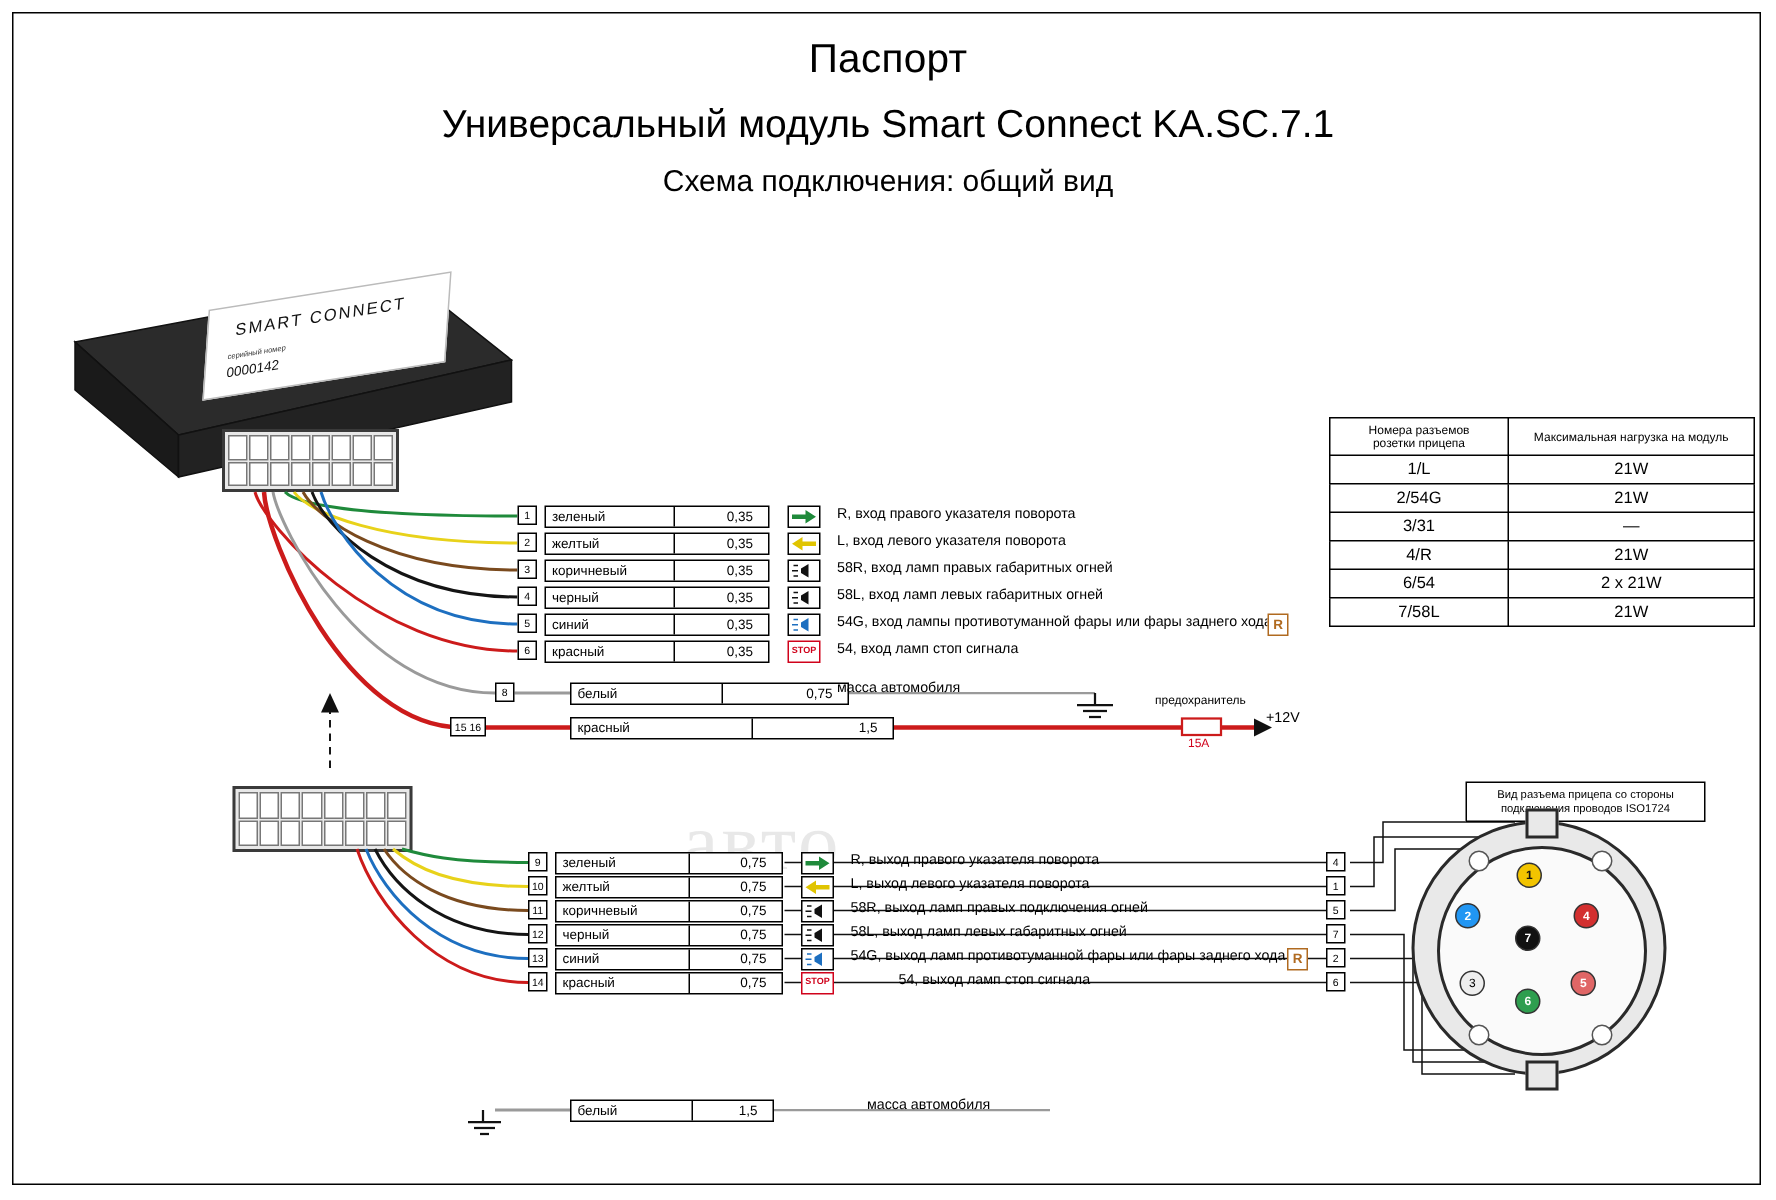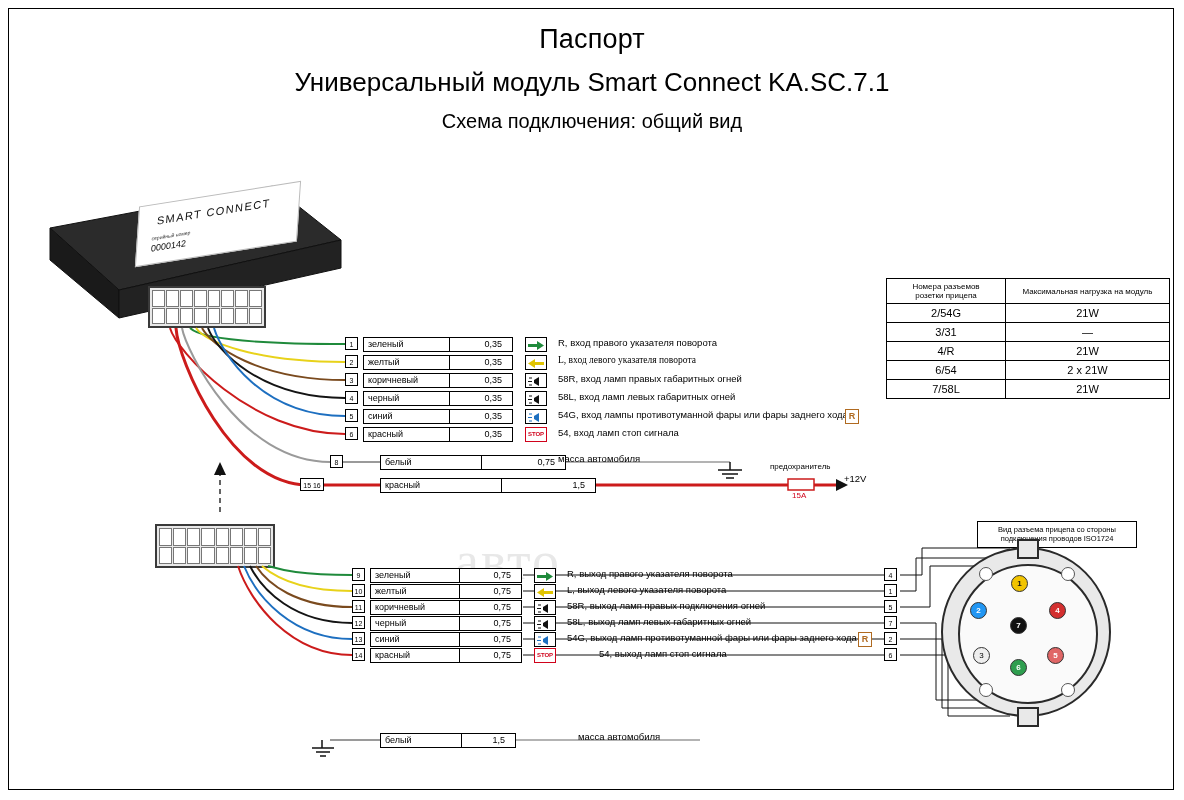--- a/index.html
+++ b/index.html
@@ -469,21 +469,21 @@
     <div class="wlabel" style="left:18px; top:0; width:150px;">
       <span class="nm">желтый</span>
       <span class="divider" style="left:85px;"></span>
       <span class="sec">0,35</span>
     </div>
     <div class="sym" style="left:180px; top:0;">
       <svg width="20" height="13" viewBox="0 0 20 13">
           <polygon points="2,6.5 9,2 9,5 18,5 18,8 9,8 9,11" fill="#e0c400"></polygon>
         </svg>
     </div>
-    <div class="desc" style="left:213px; top:0;font-family:Liberation Serif, serif;">L, вход левого указателя поворота</div>
+    <div class="desc" style="left:213px; top:0;">L, вход левого указателя поворота</div>
   </div>
 
   <div class="wirerow" style="left:345px; top:373px; width:620px;">
     <div class="pin" style="left:0; top:0;">3</div>
     <div class="wlabel" style="left:18px; top:0; width:150px;">
       <span class="nm">коричневый</span>
       <span class="divider" style="left:85px;"></span>
       <span class="sec">0,35</span>
     </div>
     <div class="sym" style="left:180px; top:0;">
@@ -681,20 +681,24 @@
   <table class="load-table">
     <thead>
       <tr>
         <th style="width:110px;margin-top:20px;">
           Номера разъемов<br>розетки прицепа
         </th>
         <th>Максимальная нагрузка на модуль</th>
       </tr>
     </thead>
     <tbody>
+      <tr>
+        <td>1/L</td>
+        <td>21W</td>
+      </tr>
       <tr>
         <td>2/54G</td>
         <td>21W</td>
       </tr>
       <tr>
         <td>3/31</td>
         <td>—</td>
       </tr>
       <tr>
         <td>4/R</td>

